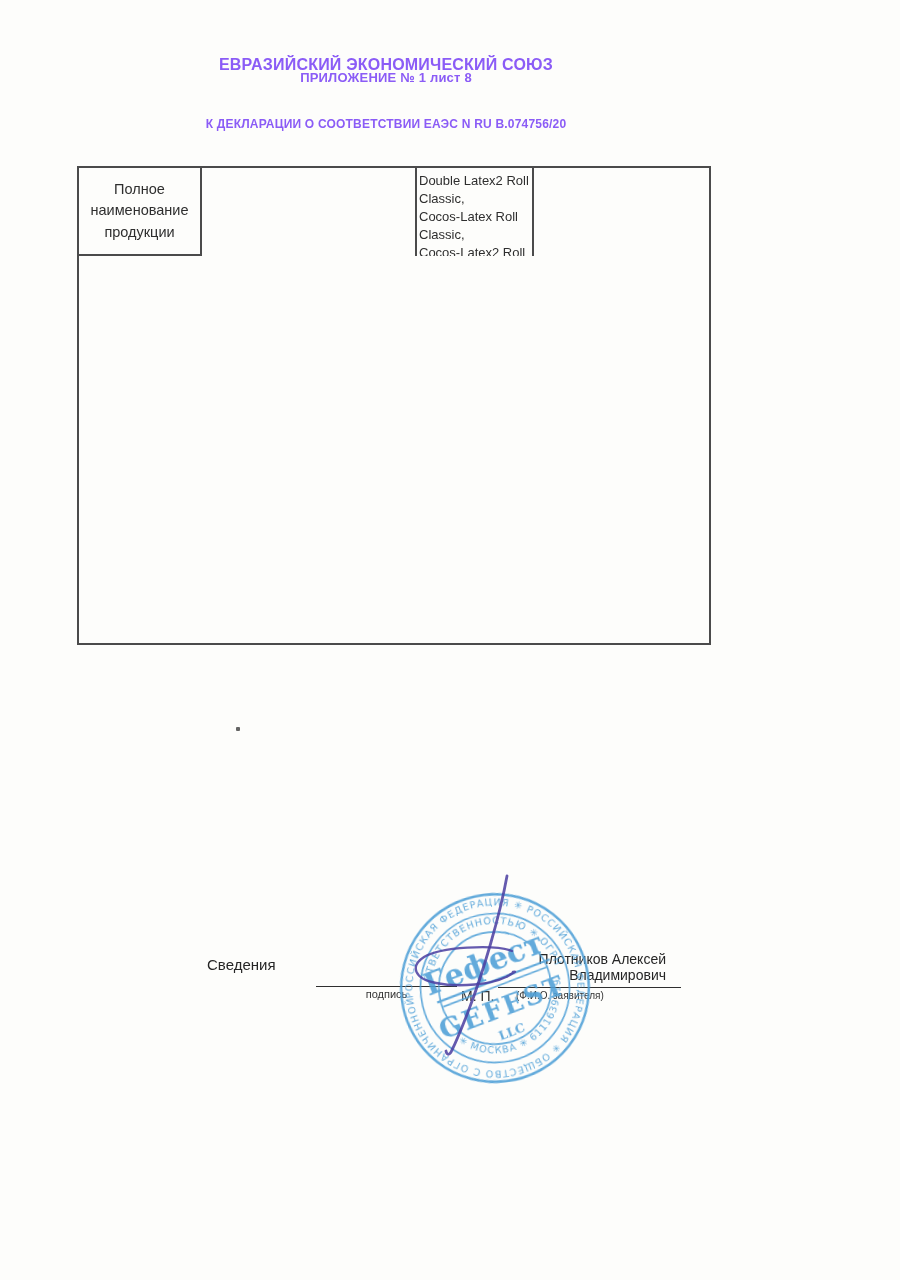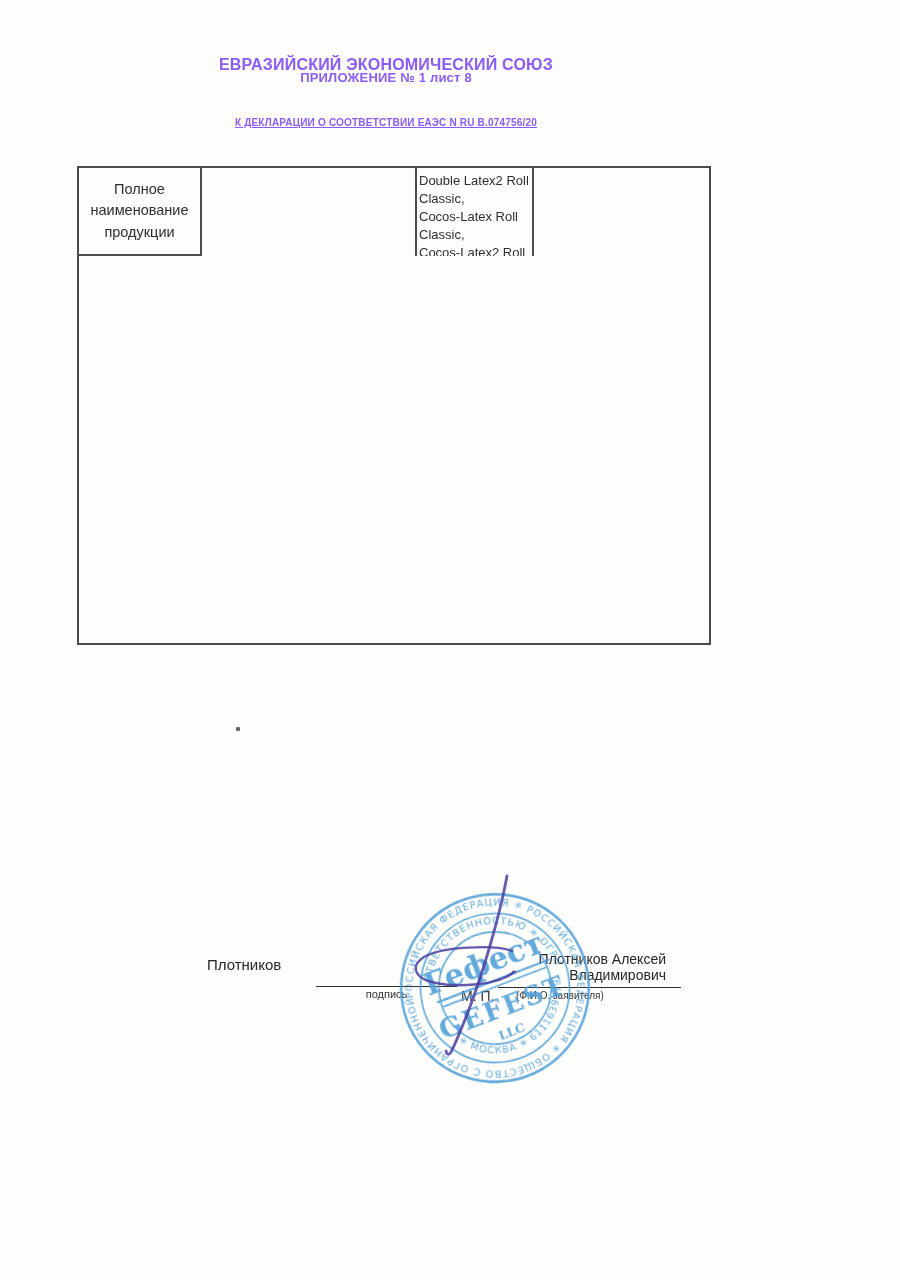--- a/index.html
+++ b/index.html
@@ -16,21 +16,21 @@
     background:var(--paper);overflow:hidden;color:var(--text);
   }
   .abs{position:absolute;}
   
   .title{
     left:69px;width:634px;text-align:center;font-weight:bold;
     color:#8b5cf6;letter-spacing:.2px;white-space:nowrap;
   }
   .t1{top:56px;font-size:16px;}
   .t2{top:70px;font-size:13px;}
-  .t3{top:117px;font-size:10px;text-decoration:underline;}
+  .t3{top:117px;font-size:12px;}
   
   .tbl{
     left:77px;top:166px;width:634px;height:479px;
     display:grid;grid-template-columns:121px 215px 117px 181px;
     grid-template-rows:88px 1fr;
     border:2px solid var(--border);box-sizing:border-box;
     background:transparent;
   }
   .cell{box-sizing:border-box;white-space:pre-line;color:#2e2e2e;}
   .cell:not(:nth-child(4n+1)){border-left:2px solid var(--border);}
@@ -99,21 +99,21 @@
 Classic+, Cocos-Latex2 Roll
 Classic+, Memory Roll Classic+,
 Memory-
 Latex Roll Classic+</div>
     <div class="cell bodycell"></div>
     <div class="cell bodycell"></div>
   </div>
 
   <div class="abs speck"></div>
 
-  <div class="abs applicant-label">Плотников</div>
+  <div class="abs applicant-label">Сведения</div>
 
   <div class="abs sigline line-left"></div>
   <div class="abs cap-sign">подпись</div>
 
   <div class="abs cap-mp">М. П.</div>
 
   <div class="abs sigline line-right"></div>
   <div class="abs name">Плотников Алексей
 Владимирович</div>
   <div class="abs cap-fio">(Ф.И.О. заявителя)</div>

